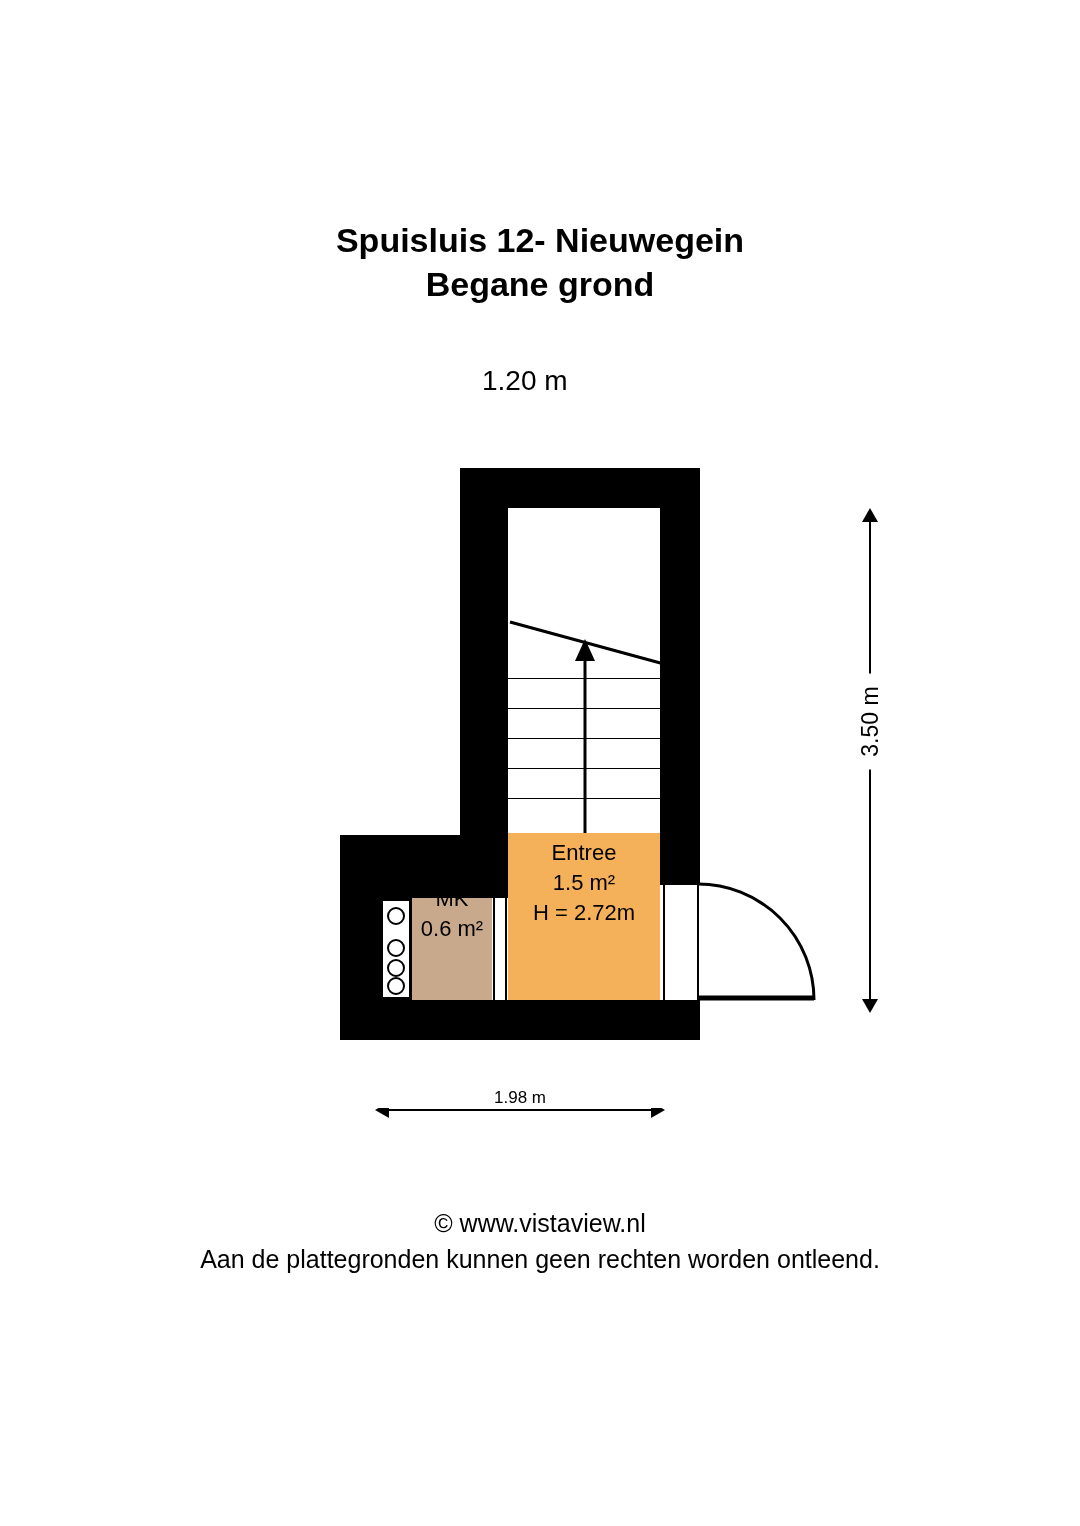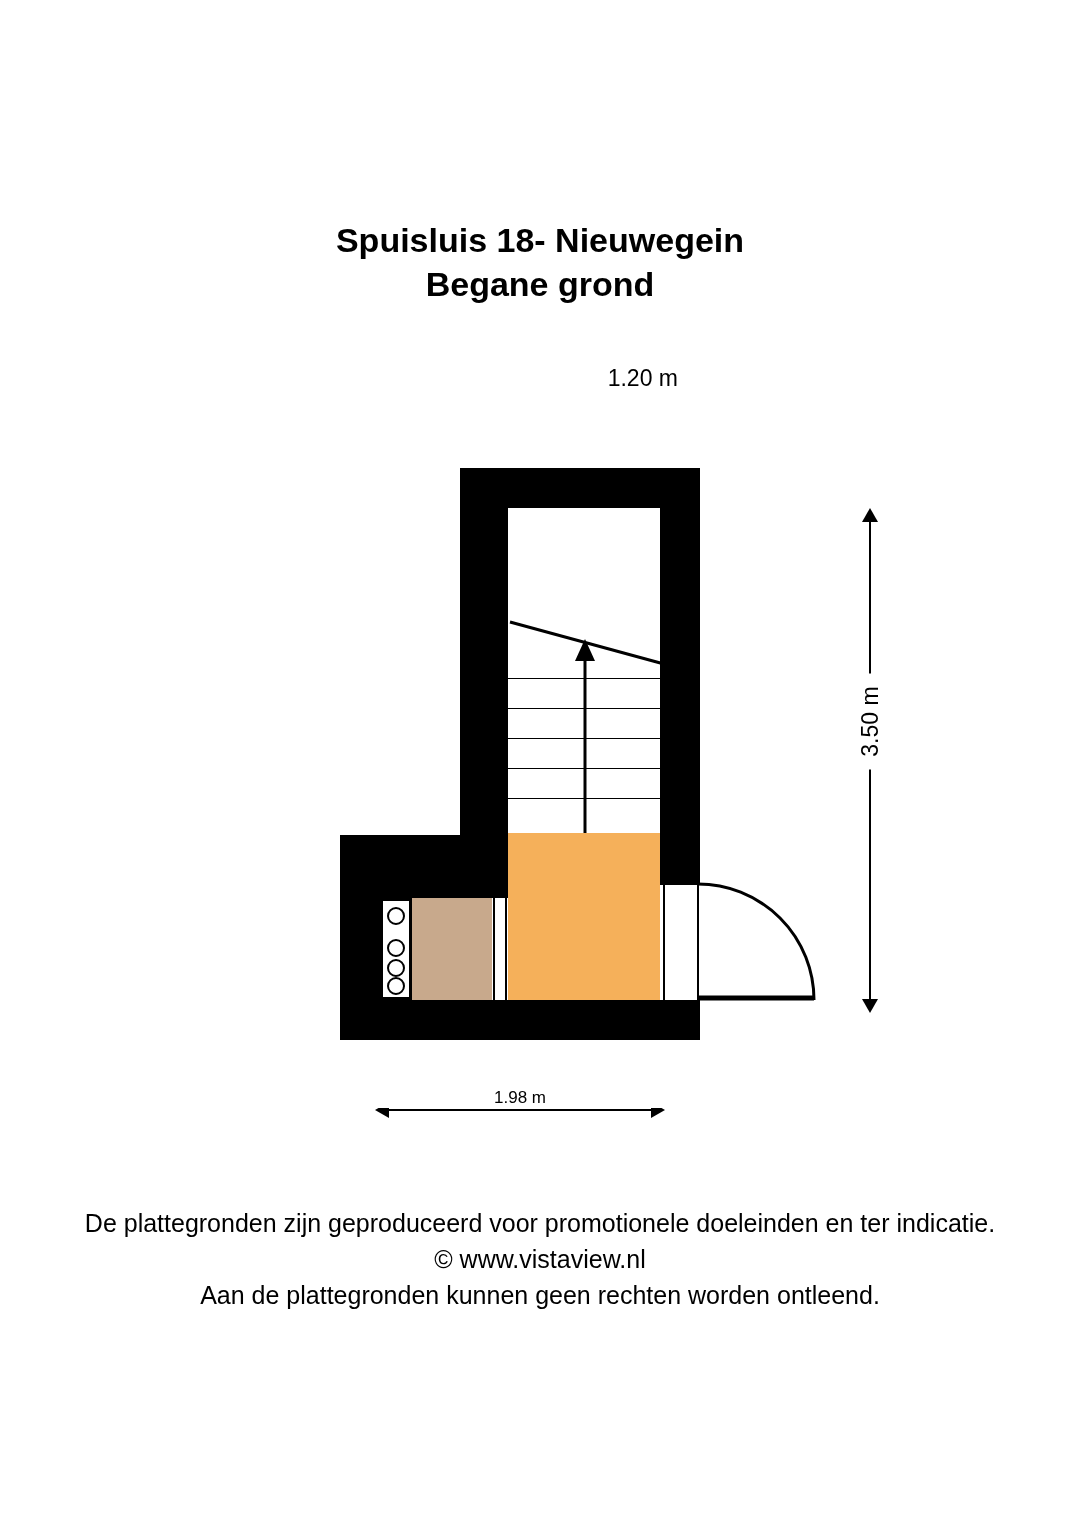--- a/index.html
+++ b/index.html
@@ -68,25 +68,25 @@
     width: 0; height: 0;
     border-top: 8px solid transparent;
     border-bottom: 8px solid transparent;
     border-left: 14px solid #000;
   }
   #dim-top .dim-text {
     position: absolute;
     top: 0px;
     left: 0;
     width: 200px;
-    text-align: right;
+    text-align: left;
     background: #fff;
     padding: 0 2px;
     box-sizing: border-box;
-    font-size: 23px;
+    font-size: 28px;
   }
 
   
   #dim-bottom {
     position: absolute;
     top: 1088px;
     left: 375px;
     width: 290px;
     height: 34px;
   }
@@ -219,21 +219,21 @@
     width: 1080px;
     text-align: center;
     font-size: 25px;
     line-height: 36px;
   }
 </style>
 </head>
 <body>
 
 <div id="title-block">
-  <div id="title-line1">Spuisluis 18- Nieuwegein</div>
+  <div id="title-line1">Spuisluis 12- Nieuwegein</div>
   <div id="title-line2">Begane grond</div>
 </div>
 
 <div id="dim-top">
   <div class="arrow-line"></div>
   <div class="ah-left"></div>
   <div class="ah-right"></div>
   <div class="dim-text">1.20 m</div>
 </div>
 
@@ -293,21 +293,29 @@
   </svg>
 
   <div class="white-fill" style="left:330px; top:425px; width:42px; height:115px;"></div>
   <svg style="position:absolute; left:328px; top:420px; width:160px; height:130px;" viewBox="0 0 160 130">
     <line x1="6" y1="4" x2="6" y2="122" stroke="#000" stroke-width="2"></line>
     <line x1="40" y1="4" x2="40" y2="122" stroke="#000" stroke-width="2"></line>
     <path d="M40 4 A 116 116 0 0 1 156 120" fill="none" stroke="#000" stroke-width="3"></path>
     <line x1="40" y1="118" x2="156" y2="118" stroke="#000" stroke-width="5"></line>
   </svg>
 
-
+  <div class="room-label" style="left:178px; top:378px; width:152px;">
+    <div>Entree</div>
+    <div>1.5 m²</div>
+    <div>H = 2.72m</div>
+  </div>
+
+  <div class="room-label" style="left:62px; top:424px; width:120px;">
+    <div>MK</div>
+    <div>0.6 m²</div>
+  </div>
 
 </div>
 
 <div id="footer">
-  <div>De plattegronden zijn geproduceerd voor promotionele doeleinden en ter indicatie.</div>
   <div>© www.vistaview.nl</div>
   <div>Aan de plattegronden kunnen geen rechten worden ontleend.</div>
 </div>
 
 </body></html>

